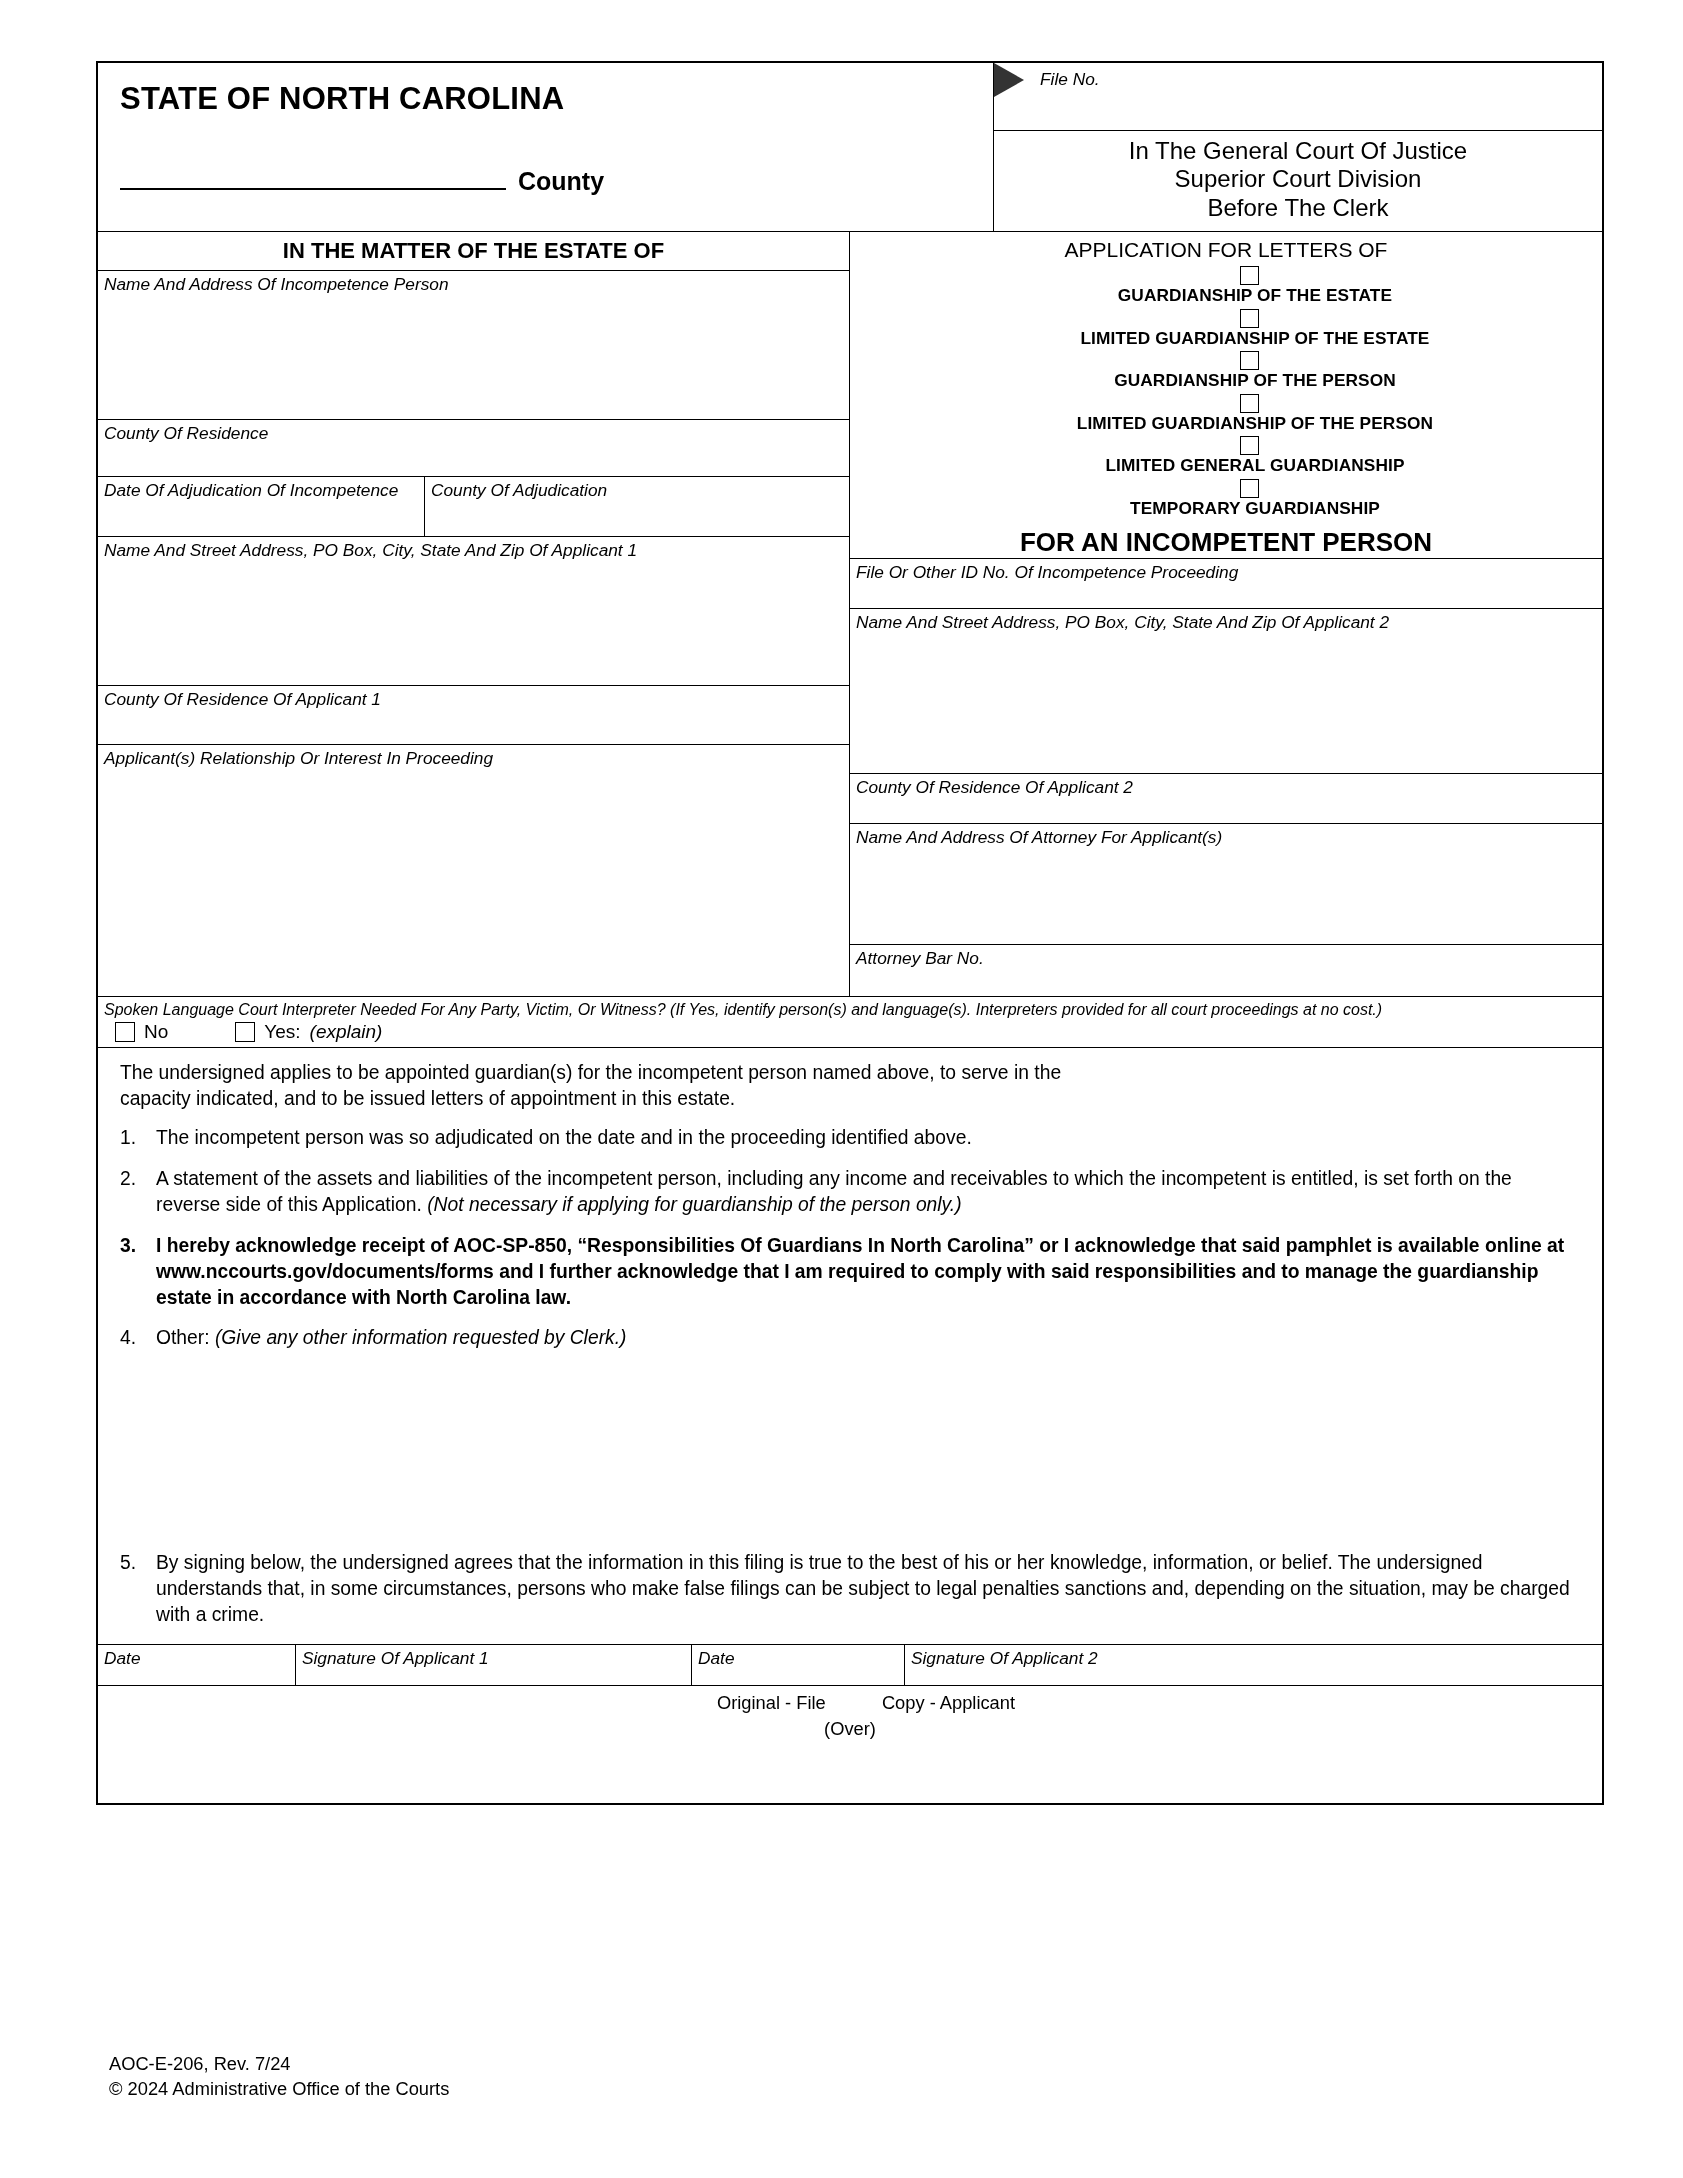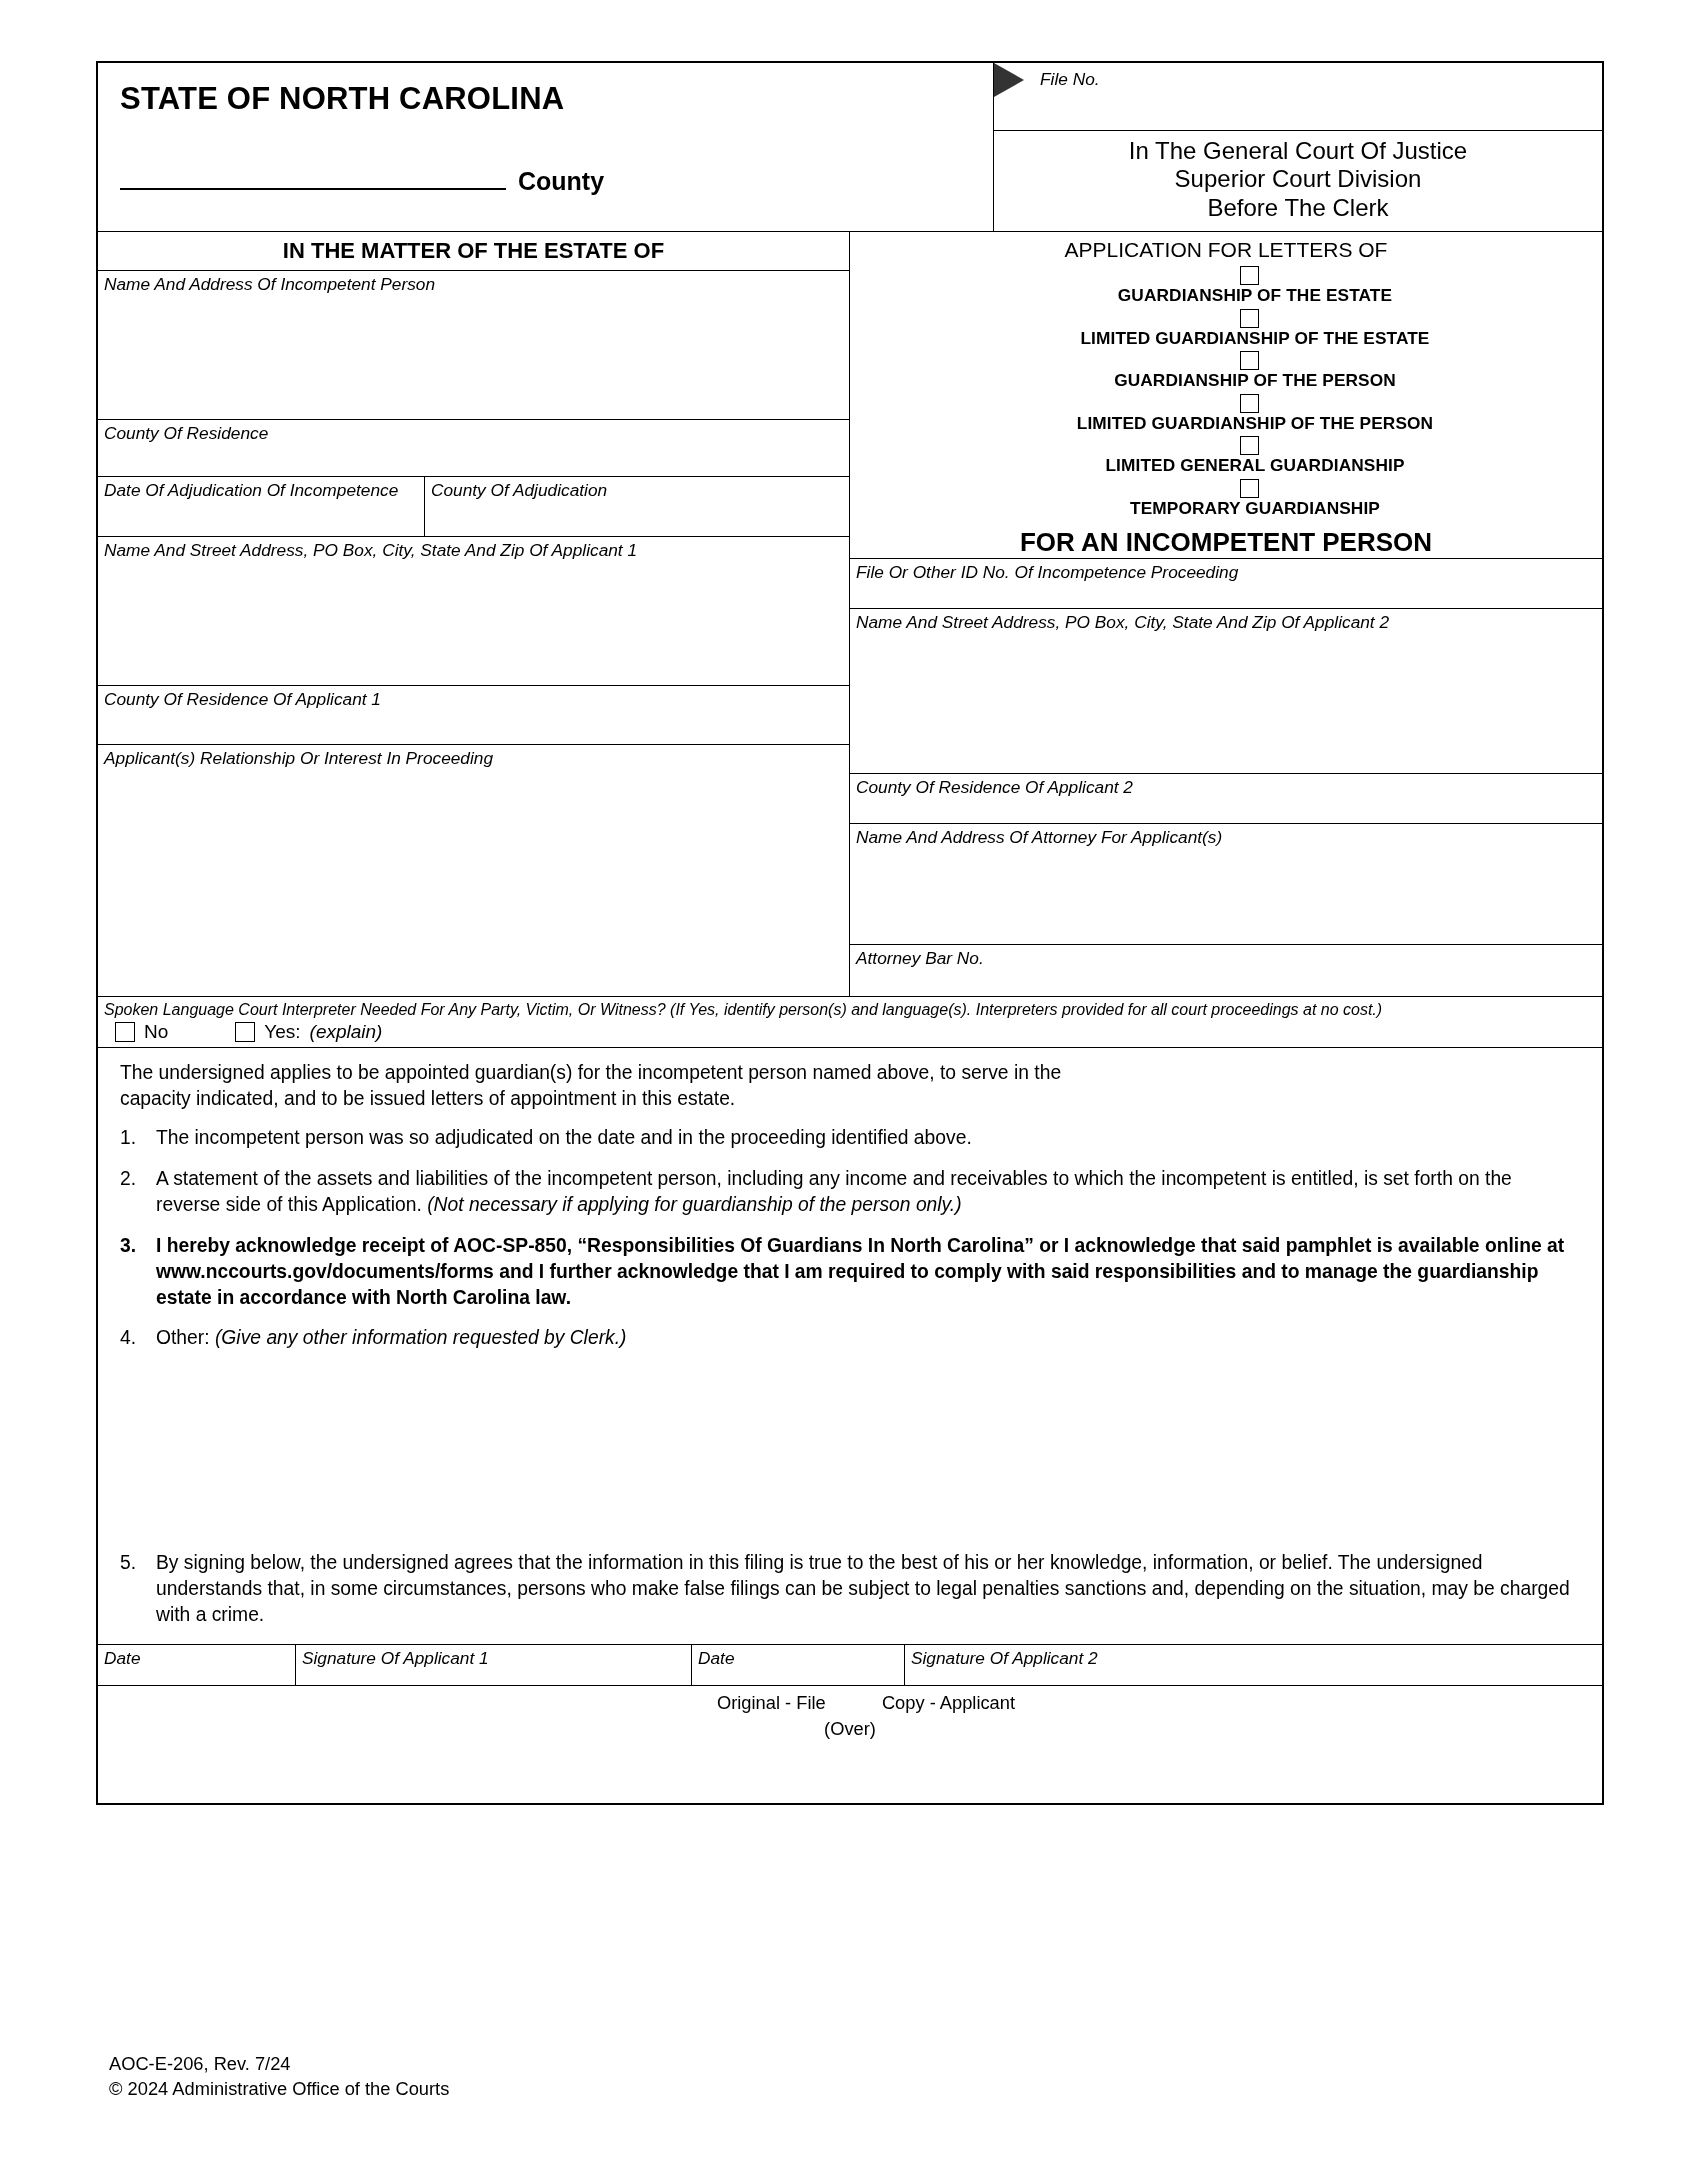--- a/index.html
+++ b/index.html
@@ -121,21 +121,21 @@
         </div>
       </div>
     </div>
 
     <div class="mid bt">
 
       <div class="mid-left">
         <div class="matter-title">IN THE MATTER OF THE ESTATE OF</div>
 
         <div class="cell bb" style="height:149px">
-          <div class="lbl">Name And Address Of Incompetent Person</div>
+          <div class="lbl">Name And Address Of Incompetence Person</div>
         </div>
 
         <div class="cell bb" style="height:57px">
           <div class="lbl">County Of Residence</div>
         </div>
 
         <div class="row bb">
           <div class="cell br" style="width:327px;height:59px">
             <div class="lbl">Date Of Adjudication Of Incompetence</div>
           </div>

